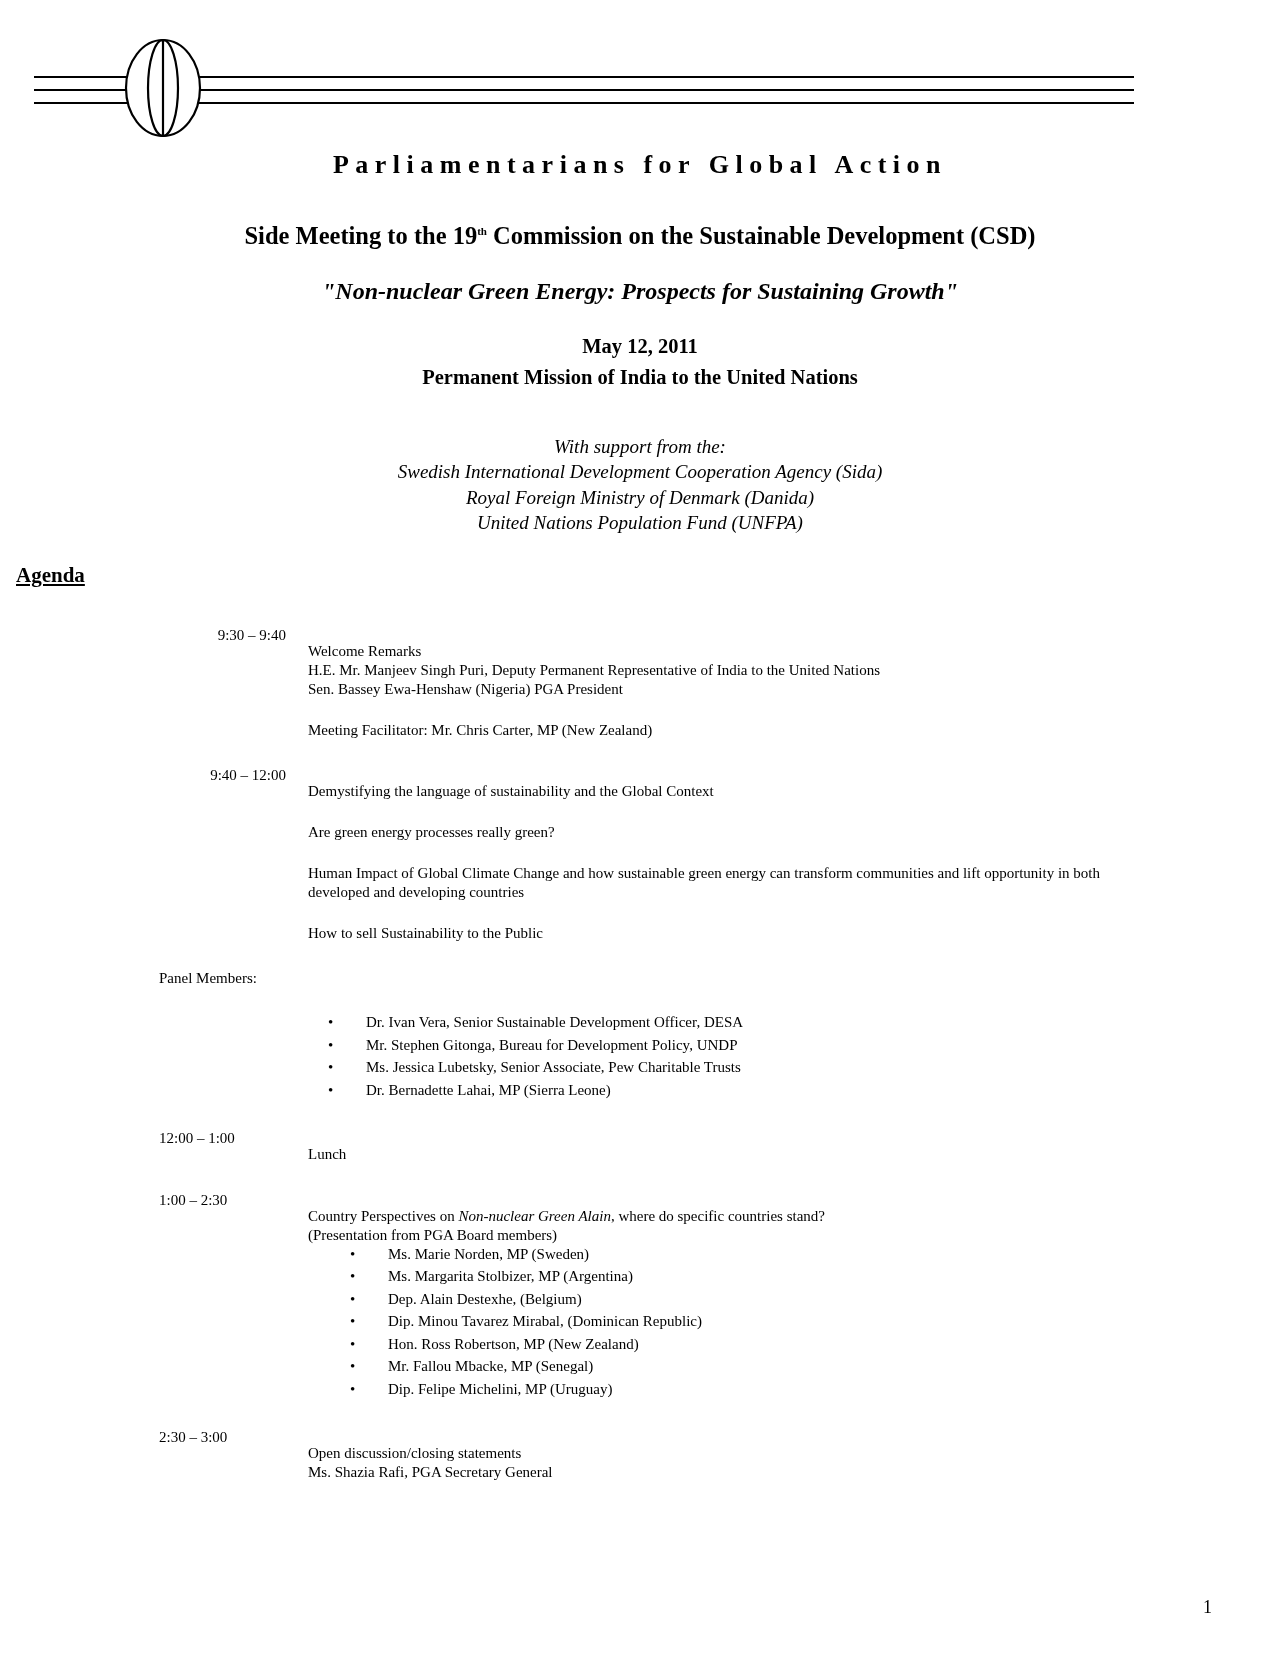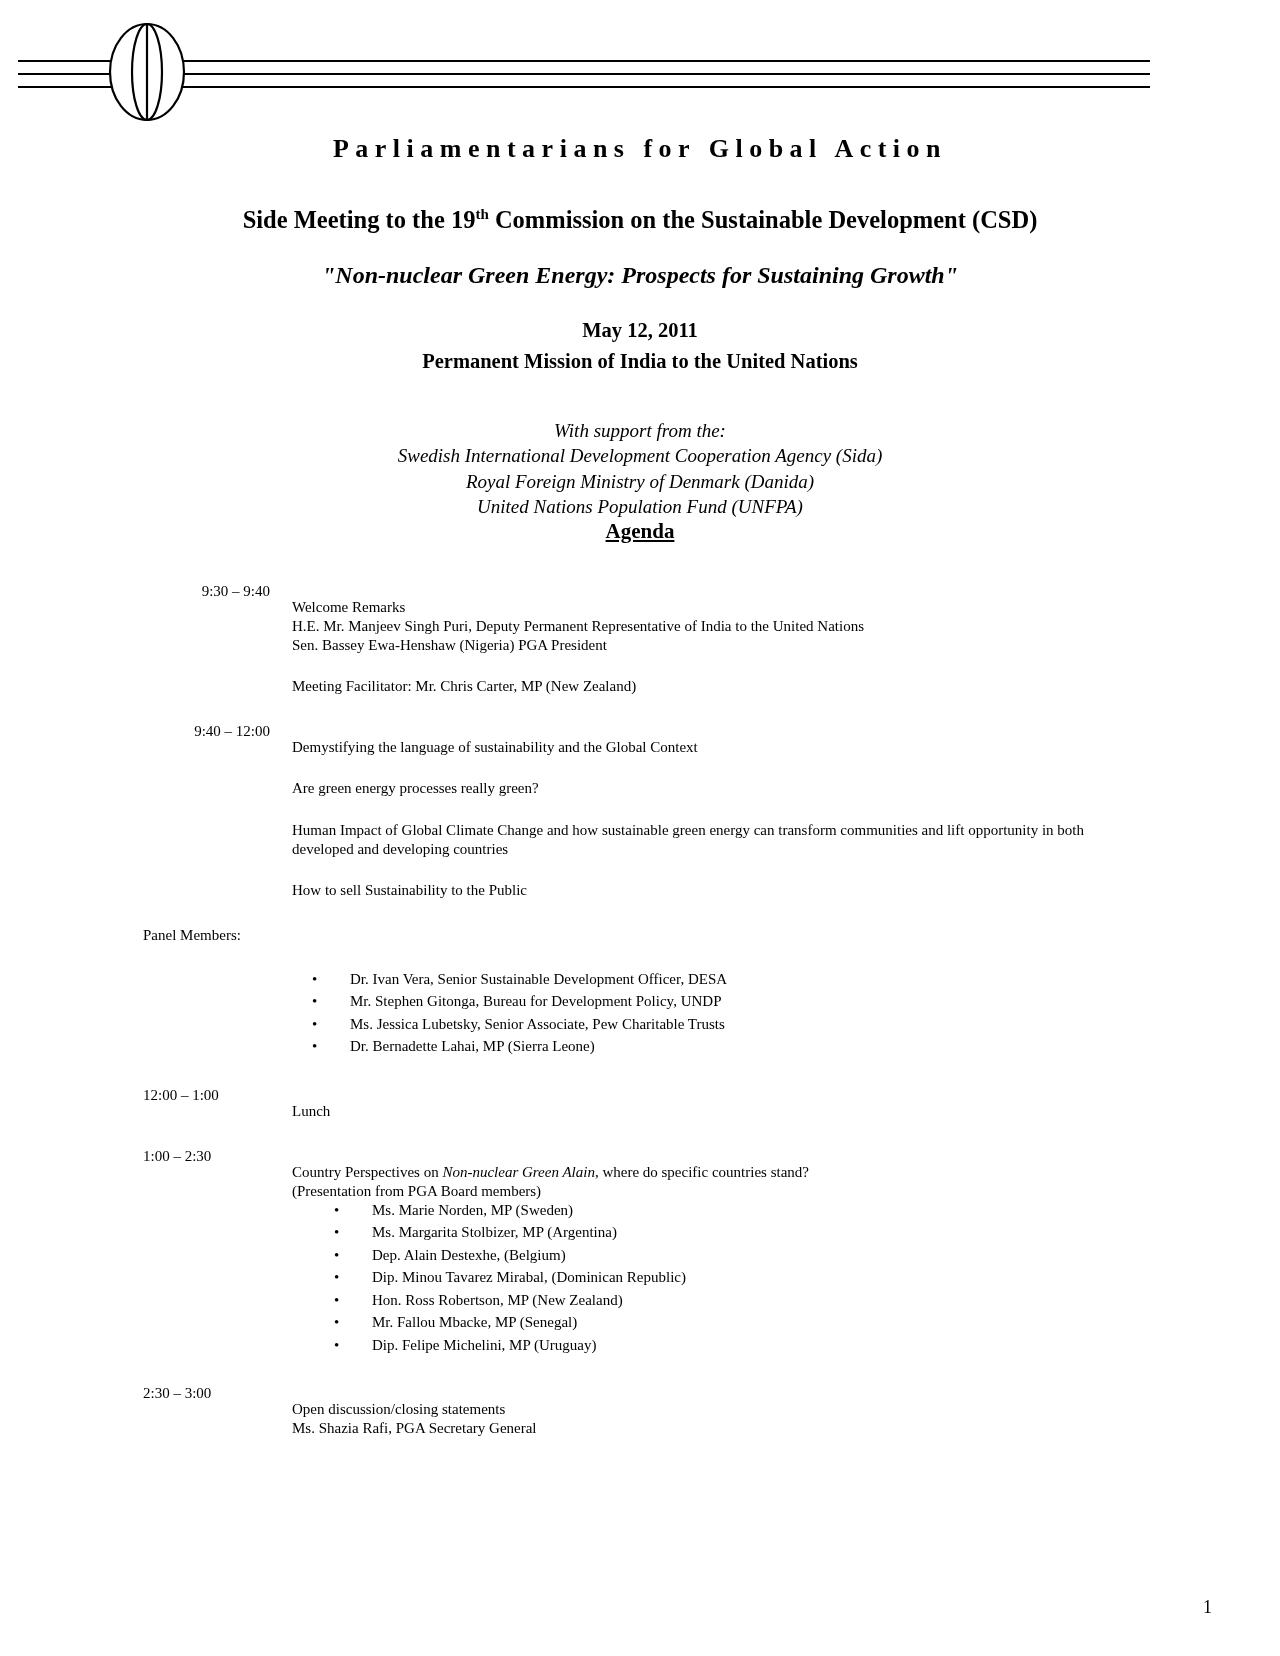--- a/index.html
+++ b/index.html
@@ -12,21 +12,21 @@
     min-height: 1656px;
     font-family: "Liberation Serif", serif;
     color: #000000;
     position: relative;
   }
   .page {
     width: 1280px;
     min-height: 1656px;
     position: relative;
     box-sizing: border-box;
-    padding: 0;
+    padding: 16px;
   }
 
   
   .letterhead {
     position: relative;
     height: 120px;
     margin: 0;
   }
   .rules {
     position: absolute;
@@ -59,21 +59,21 @@
   }
 
   
   .title-1 {
     text-align: center;
     font-size: 24.5px;
     font-weight: bold;
     margin-top: 42px;
   }
   .title-1 sup {
-    font-size: 15px;
+    font-size: 11px;
     vertical-align: super;
     margin-top: 27px;
   }
   .title-2 {
     text-align: center;
     font-size: 24px;
     font-weight: bold;
     font-style: italic;
     margin-top: 28px;
   }
@@ -90,24 +90,25 @@
     margin-top: 8px;
   }
   .support {
     text-align: center;
     font-style: italic;
     font-size: 19px;
     margin-top: 45px;
     line-height: 1.33;
   }
   .agenda-head {
-    text-align: center;
+    text-align: left;
     font-size: 21px;
     font-weight: bold;
     text-decoration: underline;
+    margin-top: 28px;
   }
 
   
   .agenda {
     margin-top: 38px;
     padding-left: 143px;
     padding-right: 150px;
     font-size: 15px;
     line-height: 1.27;
   }

